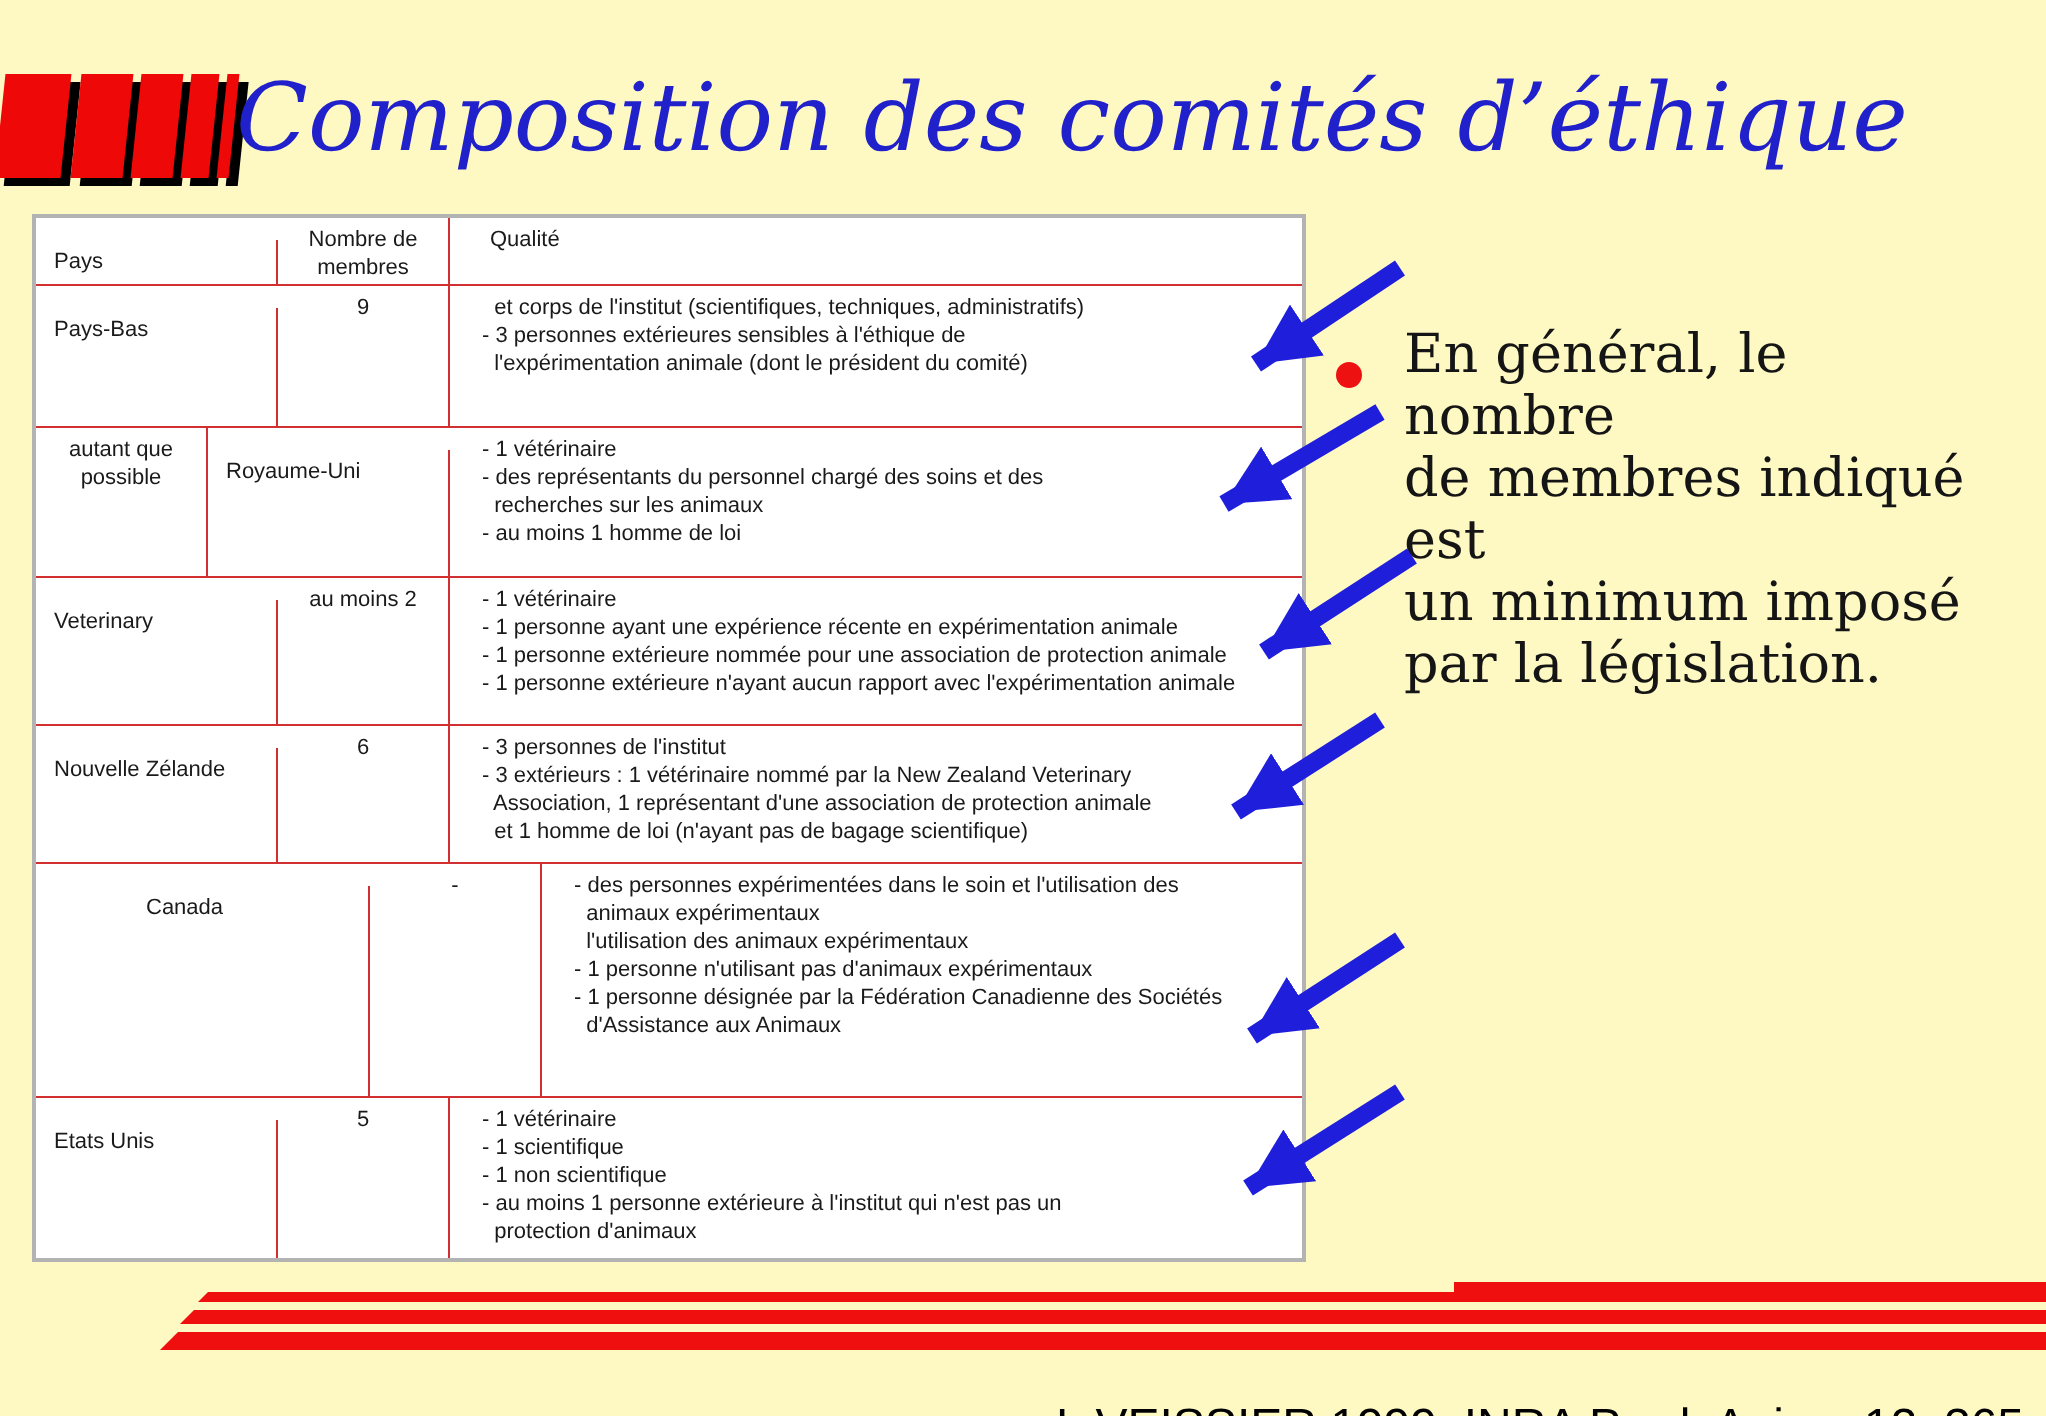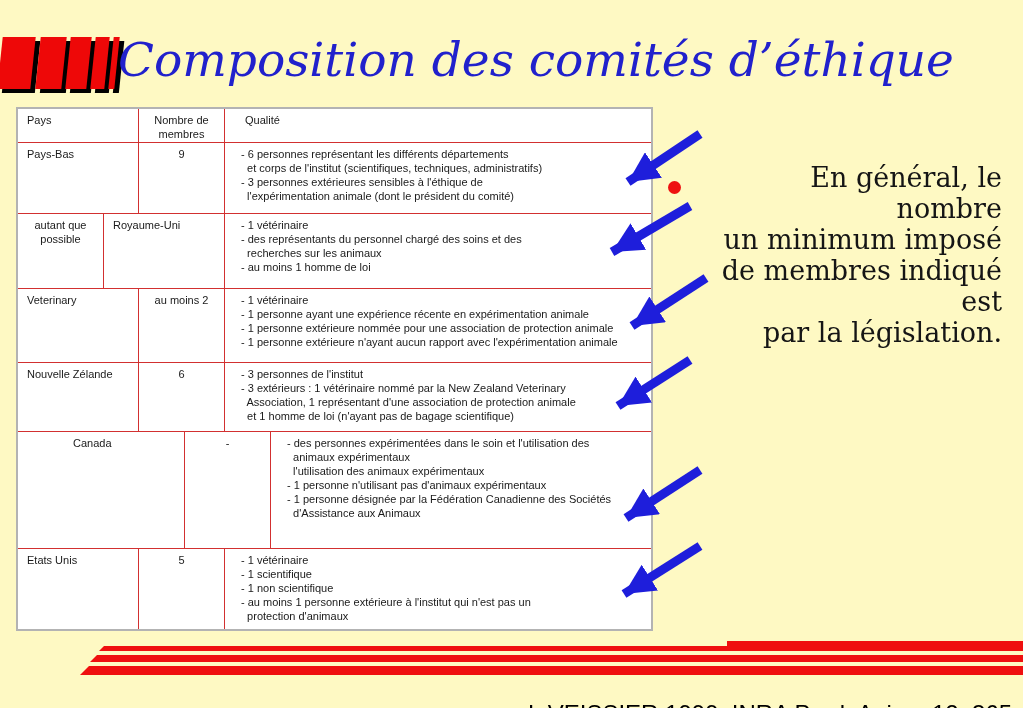--- a/index.html
+++ b/index.html
@@ -16,38 +16,38 @@
          font-family:"DejaVu Serif","Liberation Serif",serif;
          font-style:italic;font-size:47px;line-height:60px;color:#2121cc;white-space:nowrap;}
 
   
   .table{position:absolute;left:16px;top:107px;width:637px;height:524px;
          border:2px solid #b3b3b3;box-sizing:border-box;background:#fff;
          font-size:11px;line-height:14px;color:#1a1a1a;overflow:hidden;}
   .t-row{display:flex;box-sizing:border-box;border-bottom:1px solid #d23030;}
   .t-head{min-height:34px;}
   .cell{box-sizing:border-box;padding-top:4px;}
-  .c1{width:121px;padding-left:9px;border-right:1px solid #d23030;}
+  .c1{width:121px;padding-left:9px;border-right:1px solid #d23030;margin-top:11px;}
   .c2{width:86px;text-align:center;border-right:1px solid #d23030;padding-left:3px;padding-right:3px;}
   .c3{flex:1;padding-left:16px;}
   .t-head .c3{padding-left:20px;}
   .qline{white-space:pre;}
   .t-body .t-row:nth-child(1){min-height:71px;}
   .t-body .t-row:nth-child(2){min-height:75px;}
   .t-body .t-row:nth-child(3){min-height:74px;}
   .t-body .t-row:nth-child(4){min-height:69px;}
   .t-body .t-row:nth-child(5){min-height:117px;padding-left:46px;}
   .t-body .t-row:nth-child(6){min-height:82px;border-bottom:1px solid #d23030;}
 
   
   .bullet-dot{position:absolute;left:668px;top:181px;width:13px;height:13px;border-radius:50%;
               background:#ee1111;}
   .note{position:absolute;left:702px;top:162px;width:300px;
         font-family:"DejaVu Serif","Liberation Serif",serif;
-        font-size:27px;line-height:31px;color:#151515;text-align:right;}
+        font-size:27px;line-height:31px;color:#151515;}
 
   
   .arrows{position:absolute;left:0;top:0;pointer-events:none;}
 
   
   .stripe{position:absolute;background:#ef0f0f;}
   .s1{left:99px;top:646px;width:924px;height:5px;clip-path:polygon(5px 0,100% 0,100% 100%,0 100%);}
   .s1b{left:727px;top:641px;width:296px;height:10px;}
   .s2{left:90px;top:655px;width:933px;height:7px;clip-path:polygon(7px 0,100% 0,100% 100%,0 100%);}
   .s3{left:80px;top:666px;width:943px;height:9px;clip-path:polygon(9px 0,100% 0,100% 100%,0 100%);}
@@ -75,21 +75,20 @@
     <div class="t-row t-head">
       <div class="cell c1">Pays</div>
       <div class="cell c2">Nombre de membres</div>
       <div class="cell c3">Qualité</div>
     </div>
     <div class="t-body">
     <div class="t-row">
       <div class="cell c1">Pays-Bas</div>
       <div class="cell c2">9</div>
       <div class="cell c3">
-            <div class="qline">- 6 personnes représentant les différents départements</div>
             <div class="qline">  et corps de l'institut (scientifiques, techniques, administratifs)</div>
             <div class="qline">- 3 personnes extérieures sensibles à l'éthique de</div>
             <div class="qline">  l'expérimentation animale (dont le président du comité)</div>
           </div>
     </div>
 
     <div class="t-row">
       <div class="cell c2">autant que possible</div>
       <div class="cell c1">Royaume-Uni</div>
       <div class="cell c3">
@@ -145,22 +144,22 @@
             <div class="qline">- au moins 1 personne extérieure à l'institut qui n'est pas un</div>
             <div class="qline">  protection d'animaux</div>
           </div>
     </div>
   </div>
   </div>
 
   <div class="bullet-dot"></div>
   <div class="note">
       <div>En général, le nombre</div>
+      <div>de membres indiqué est</div>
       <div>un minimum imposé</div>
-      <div>de membres indiqué est</div>
       <div>par la législation.</div>
     </div>
 
   <svg class="arrows" width="1023" height="708" viewBox="0 0 1023 708">
     <defs>
       <marker id="ah" markerUnits="strokeWidth" markerWidth="3.4" markerHeight="3.4" refX="3.4" refY="1.7" orient="auto">
         <path d="M0,0 L3.4,1.7 L0,3.4 Z" fill="#1e1edb"></path>
       </marker>
     </defs>
     <g stroke="#1e1edb" stroke-width="9">

